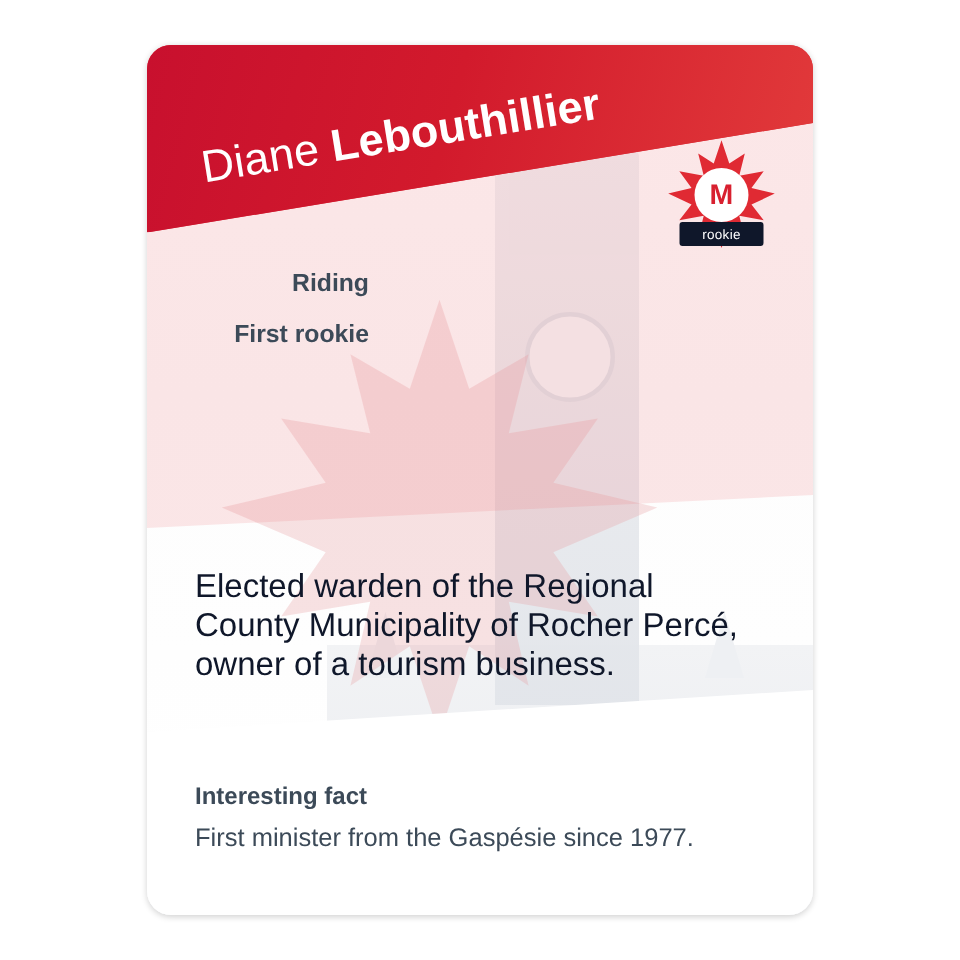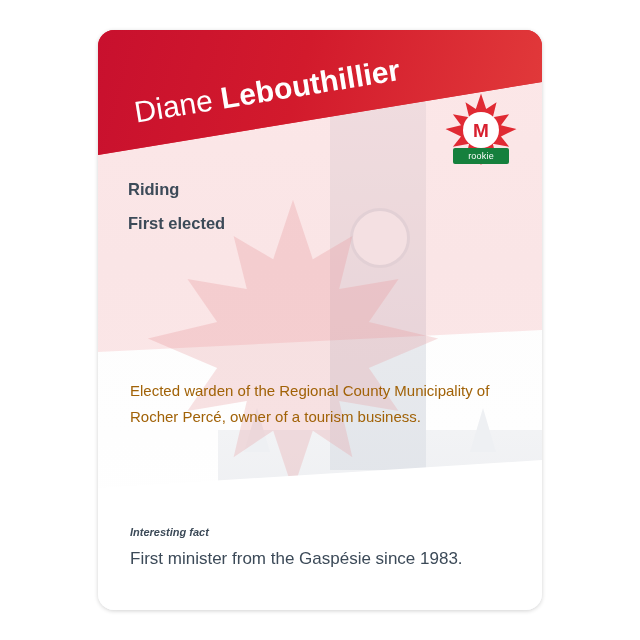--- a/index.html
+++ b/index.html
@@ -162,21 +162,21 @@
     font-weight: 700;
     font-size: 19px;
     line-height: 1;
   }
   .rookie .ribbon {
     position: absolute;
     left: 9px;
     top: 56px;
     width: 56px;
     height: 16px;
-    background: #15803d;
+    background: #0f172a;
     border-radius: 2px;
     color: #ffffff;
     font-size: 9px;
     text-align: center;
     line-height: 16px;
     letter-spacing: 0.2px;
   }
 
   
   .fields {
@@ -184,43 +184,43 @@
     left: 30px;
     top: 148px;
     width: 380px;
   }
   .field-row {
     display: flex;
     margin-bottom: 12px;
   }
   .field-label {
     width: 136px;
-    text-align: left;
+    text-align: right;
     padding-right: 18px;
     color: #3c4a58;
     font-weight: 700;
     font-size: 16.5px;
     line-height: 22px;
     box-sizing: border-box;
   }
   .field-value {
     flex: 1;
     color: #3c4a58;
     font-size: 16.5px;
     line-height: 22px;
   }
 
   
   .bio {
     position: absolute;
     left: 32px;
     top: 348px;
     width: 370px;
-    color: #a16207;
-    font-size: 15px;
+    color: #0f172a;
+    font-size: 22px;
     line-height: 26px;
   }
 
   
   .lower-wedge {
     position: absolute;
     left: 0;
     bottom: 0;
     width: 100%;
     height: 150px;
@@ -230,24 +230,23 @@
 
   .fact {
     position: absolute;
     left: 32px;
     bottom: 38px;
     width: 370px;
     color: #3c4a58;
   }
   .fact-title {
     font-weight: 700;
-    font-size: 11px;
+    font-size: 16px;
     line-height: 24px;
     margin-bottom: 2px;
-    font-style: italic;
   }
   .fact-text {
     font-size: 17px;
     line-height: 26px;
   }
 </style>
 </head>
 <body>
 
 <div id="card">
@@ -283,26 +282,26 @@
       <span>M</span>
     </div>
     <div class="ribbon">rookie</div>
   </div>
 
   <div class="fields">
     <div class="field-row">
       <div class="field-label">Riding</div>
     </div>
     <div class="field-row">
-      <div class="field-label">First elected</div>
+      <div class="field-label">First rookie</div>
     </div>
   </div>
 
   <div class="bio">Elected warden of the Regional County Municipality of Rocher Percé, owner of a tourism business.</div>
 
   <div class="lower-wedge"></div>
 
   <div class="fact">
     <div class="fact-title">Interesting fact</div>
-    <div class="fact-text">First minister from the Gaspésie since 1983.</div>
+    <div class="fact-text">First minister from the Gaspésie since 1977.</div>
   </div>
 
 </div>
 
 </body></html>

